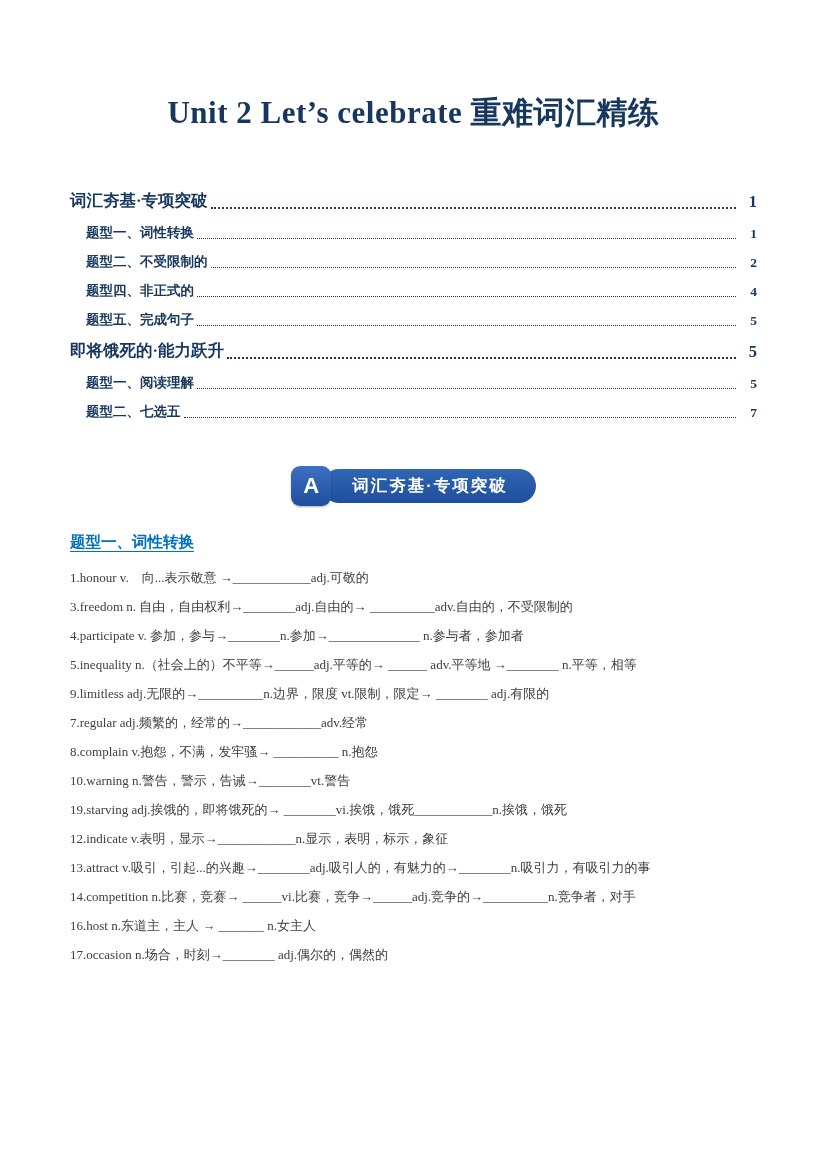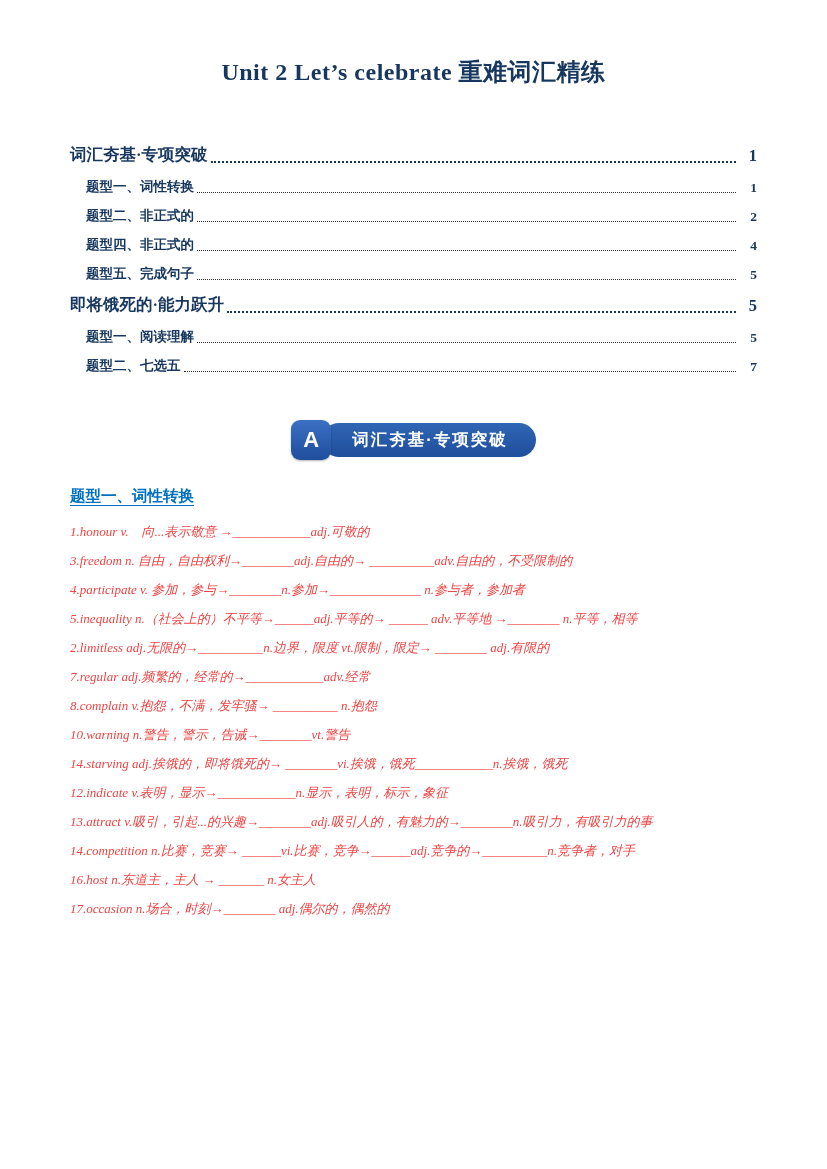--- a/index.html
+++ b/index.html
@@ -5,22 +5,22 @@
   * { margin:0; padding:0; box-sizing:border-box; }
   html, body { background:#ffffff; }
   body {
     width:827px; height:1169px; overflow:hidden;
     font-family:"Liberation Serif","DejaVu Serif",serif;
     color:#000;
   }
   .page { width:827px; height:1169px; padding:0 70px; position:relative; background:#fff; }
 
   .doc-title {
-    margin-top:56px; text-align:center;
-    font-size:24px; font-weight:bold; color:#17375E;
+    margin-top:92px; text-align:center;
+    font-size:31px; font-weight:bold; color:#17375E;
     letter-spacing:0.5px;
   }
 
   .toc { margin-top:50px; }
   .toc-row { display:flex; align-items:flex-end; color:#17375E; font-weight:bold; cursor:pointer; }
   .toc-row.level1 { font-size:16.5px; padding:6px 0; }
   .toc-row.level2 { font-size:13.5px; padding:5.5px 0 5.5px 16px; }
   .toc-label { white-space:nowrap; }
   .toc-dots { flex:1; margin:0 3px 3px 3px; height:1em; }
   .level1 .toc-dots { border-bottom:2.5px dotted #17375E; }
@@ -45,21 +45,21 @@
     font-family:"Liberation Sans",sans-serif;
   }
 
   .section-heading {
     margin-top:26px; color:#0070C0; font-size:15.5px; font-weight:bold;
     text-decoration:underline; text-underline-offset:4px;
   }
 
   .exercise-list { margin-top:10px; }
   .ex-line {
-    font-size:13px; line-height:29px; color:#ef4444; white-space:nowrap;font-style:italic;
+    font-size:13px; line-height:29px; color:#404040; white-space:nowrap;
   }
 </style>
 </head>
 <body>
 
 <div class="page">
 
   <h1 class="doc-title">Unit 2 Let’s celebrate 重难词汇精练</h1>
 
   <nav class="toc">
@@ -67,21 +67,21 @@
         <span class="toc-label">词汇夯基·专项突破</span>
         <span class="toc-dots"></span>
         <span class="toc-page">1</span>
       </div>
       <div class="toc-row level2">
         <span class="toc-label">题型一、词性转换</span>
         <span class="toc-dots"></span>
         <span class="toc-page">1</span>
       </div>
       <div class="toc-row level2">
-        <span class="toc-label">题型二、非正式的</span>
+        <span class="toc-label">题型二、不受限制的</span>
         <span class="toc-dots"></span>
         <span class="toc-page">2</span>
       </div>
       <div class="toc-row level2">
         <span class="toc-label">题型四、非正式的</span>
         <span class="toc-dots"></span>
         <span class="toc-page">4</span>
       </div>
       <div class="toc-row level2">
         <span class="toc-label">题型五、完成句子</span>
@@ -110,25 +110,25 @@
     <div class="banner-pill">词汇夯基·专项突破</div>
   </div>
 
   <h2 class="section-heading">题型一、词性转换</h2>
 
   <div class="exercise-list">
       <div class="ex-line">1.honour v.　向...表示敬意  →____________adj.可敬的</div>
       <div class="ex-line">3.freedom n.  自由，自由权利→________adj.自由的→  __________adv.自由的，不受限制的</div>
       <div class="ex-line">4.participate v.  参加，参与→________n.参加→______________ n.参与者，参加者</div>
       <div class="ex-line">5.inequality n.（社会上的）不平等→______adj.平等的→ ______ adv.平等地 →________ n.平等，相等</div>
-      <div class="ex-line">2.limitless adj.无限的→__________n.边界，限度 vt.限制，限定→ ________ adj.有限的</div>
+      <div class="ex-line">9.limitless adj.无限的→__________n.边界，限度 vt.限制，限定→ ________ adj.有限的</div>
       <div class="ex-line">7.regular adj.频繁的，经常的→____________adv.经常</div>
       <div class="ex-line">8.complain v.抱怨，不满，发牢骚→ __________ n.抱怨</div>
       <div class="ex-line">10.warning n.警告，警示，告诫→________vt.警告</div>
-      <div class="ex-line">14.starving adj.挨饿的，即将饿死的→ ________vi.挨饿，饿死____________n.挨饿，饿死</div>
+      <div class="ex-line">19.starving adj.挨饿的，即将饿死的→ ________vi.挨饿，饿死____________n.挨饿，饿死</div>
       <div class="ex-line">12.indicate v.表明，显示→____________n.显示，表明，标示，象征</div>
       <div class="ex-line">13.attract v.吸引，引起...的兴趣→________adj.吸引人的，有魅力的→________n.吸引力，有吸引力的事</div>
       <div class="ex-line">14.competition n.比赛，竞赛→ ______vi.比赛，竞争→______adj.竞争的→__________n.竞争者，对手</div>
       <div class="ex-line">16.host n.东道主，主人 → _______ n.女主人</div>
       <div class="ex-line">17.occasion n.场合，时刻→________ adj.偶尔的，偶然的</div>
     </div>
 
 </div>
 
 </body></html>

